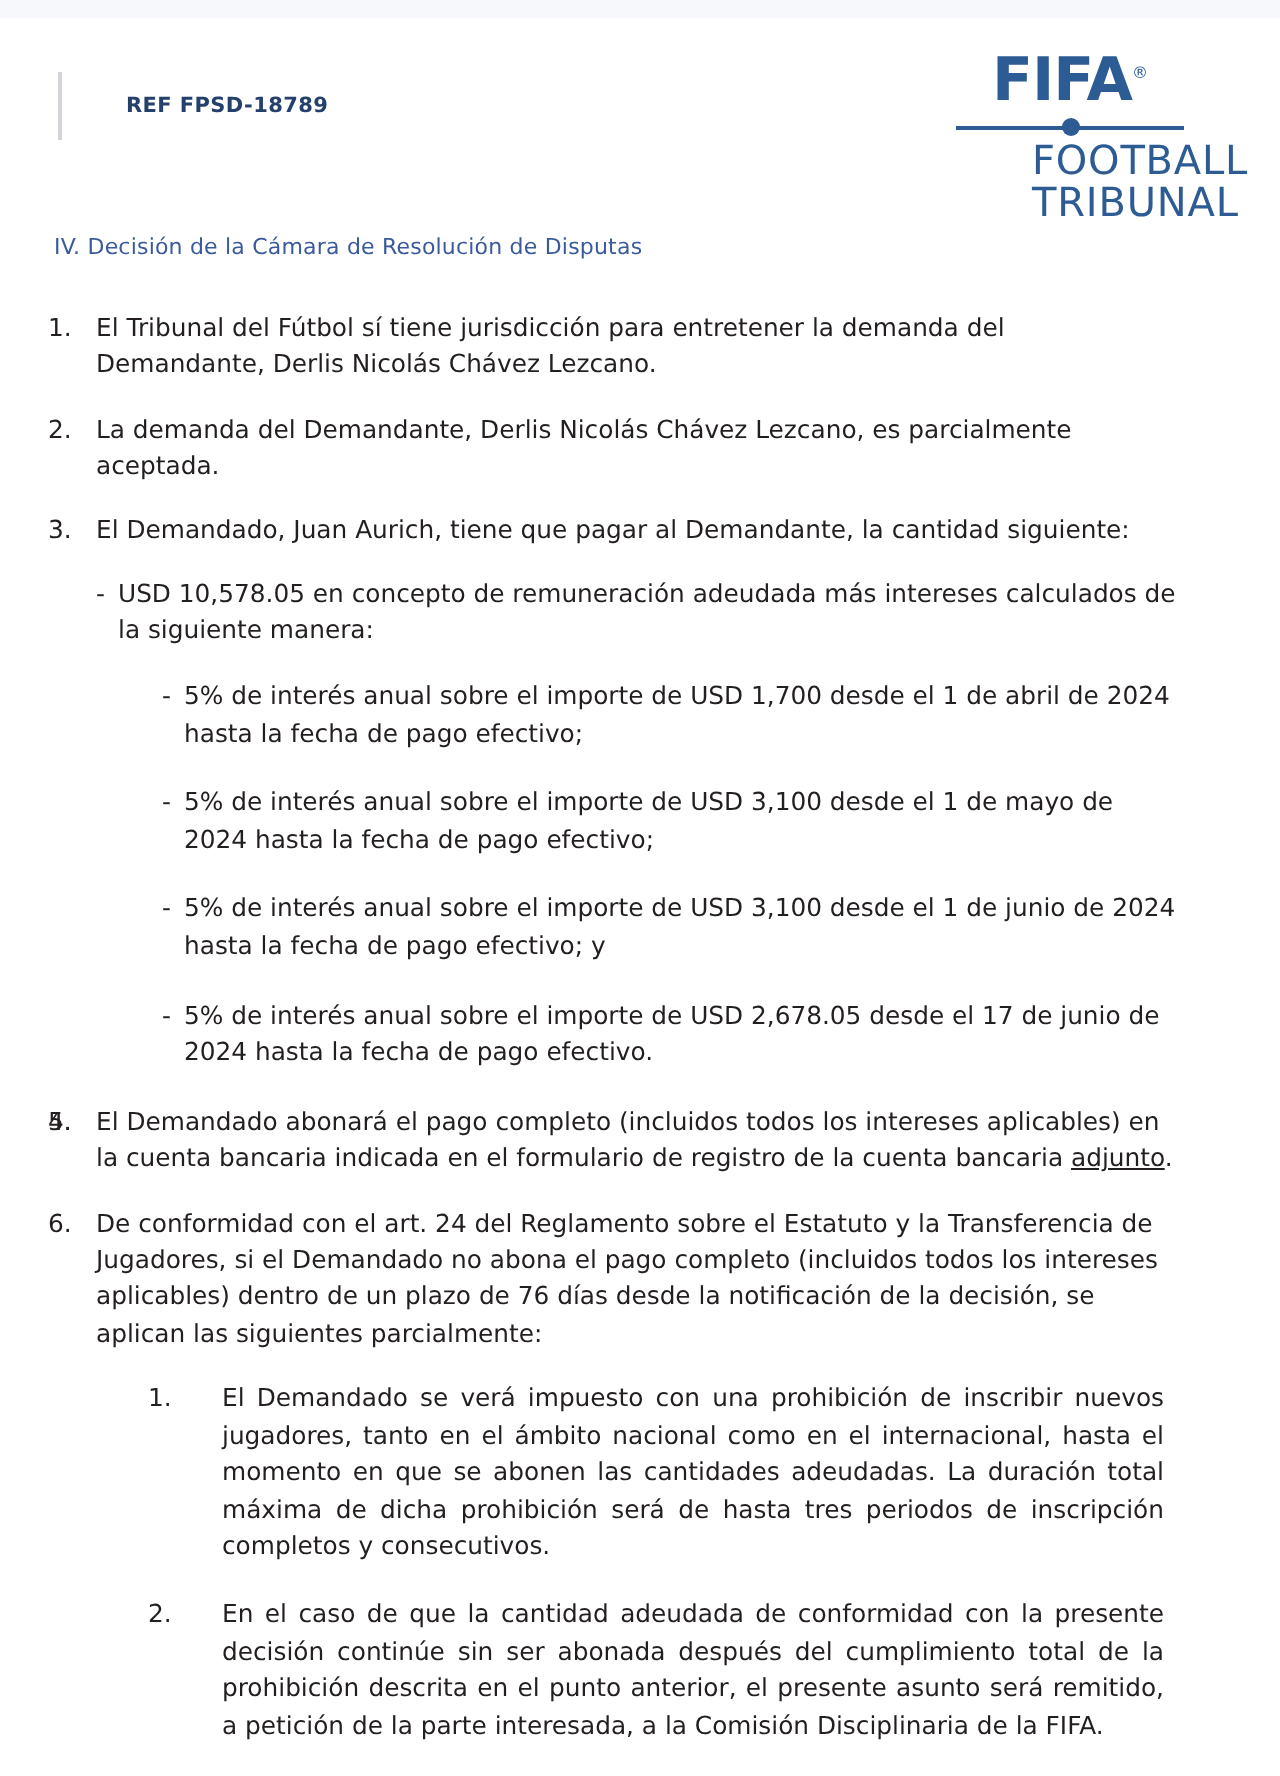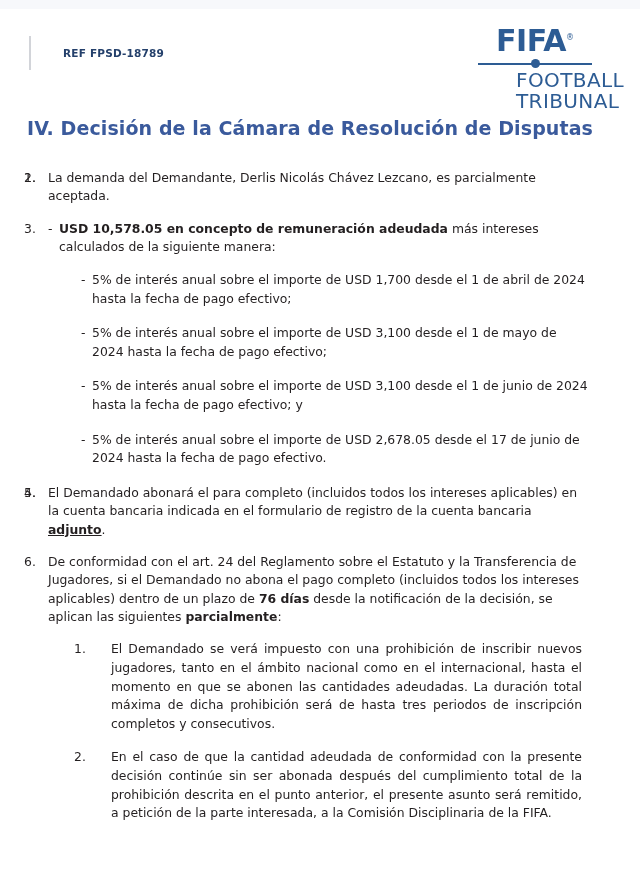--- a/index.html
+++ b/index.html
@@ -110,22 +110,22 @@
     font-weight: normal;
     margin-left: 40px;
   }
   .logo-line3 { margin-top: 1px; }
 
   
   .section-title {
     position: absolute;
     left: 27px;
     top: 117px;
-    font-size: 19px;
-    font-weight: bold;
+    font-size: 11px;
+    font-weight: normal;
     color: #3a5a9c;
     letter-spacing: 0.1px;
   }
 
   
   .body {
     position: absolute;
     left: 0;
     top: 155px;
     width: 640px;
@@ -196,21 +196,21 @@
   }
   ol.level2 > li > .marker {
     position: absolute;
     left: 0;
     top: 0;
     width: 24px;
     text-align: left;
   }
   .indent-block { padding-left: 26px; }
 
-  b { font-weight: bold; }
+  b { font-weight: normal; }
   u { text-decoration: underline; text-align: right; }
 </style>
 </head>
 <body>
 
 <div class="page">
 
   <div class="top-band"></div>
 
   <div class="header">
@@ -231,29 +231,31 @@
 
   </div>
 
   <div class="section-title">IV. Decisión de la Cámara de Resolución de Disputas</div>
 
   <div class="body">
     <ol class="level1">
 
       <li>
         <span class="marker">1.</span>
+        <span class="txt">El Tribunal del Fútbol sí tiene jurisdicción para entretener la demanda del Demandante, Derlis Nicolás Chávez Lezcano.</span>
       </li>
 
       <li>
         <span class="marker">2.</span>
         <span class="txt">La demanda del Demandante, Derlis Nicolás Chávez Lezcano, es parcialmente aceptada.</span>
       </li>
 
       <li>
         <span class="marker">3.</span>
+        <span class="txt">El Demandado, Juan Aurich, tiene que pagar al Demandante, la cantidad siguiente:</span>
 
         <ul class="dash">
           <li>
             <span class="dashmark">-</span>
             <b>USD 10,578.05 en concepto de remuneración adeudada</b><span> más intereses calculados de la siguiente manera:</span>
 
             <ul class="dash inner">
               <li>
                 <span class="dashmark">-</span>
                 <span>5% de interés anual sobre el importe de USD 1,700 desde el 1 de abril de 2024 hasta la fecha de pago efectivo;</span>
@@ -274,21 +276,21 @@
           </li>
         </ul>
       </li>
 
       <li>
         <span class="marker">4.</span>
       </li>
 
       <li>
         <span class="marker">5.</span>
-        <span class="txt"><span>El Demandado abonará el para completo (incluidos todos los intereses aplicables) en la cuenta bancaria indicada en el formulario de registro de la cuenta bancaria </span><b><u>adjunto</u></b><span>.</span></span>
+        <span class="txt"><span>El Demandado abonará el pago completo (incluidos todos los intereses aplicables) en la cuenta bancaria indicada en el formulario de registro de la cuenta bancaria </span><b><u>adjunto</u></b><span>.</span></span>
       </li>
 
       <li class="justify">
         <span class="marker">6.</span>
         <span class="txt"><span>De conformidad con el art. 24 del Reglamento sobre el Estatuto y la Transferencia de Jugadores, si el Demandado no abona el pago completo (incluidos todos los intereses aplicables) dentro de un plazo de </span><b>76 días</b><span> desde la notificación de la decisión, se aplican las siguientes </span><b>parcialmente</b><span>:</span></span>
 
         <div class="indent-block">
           <ol class="level2">
             <li>
               <span class="marker">1.</span>

